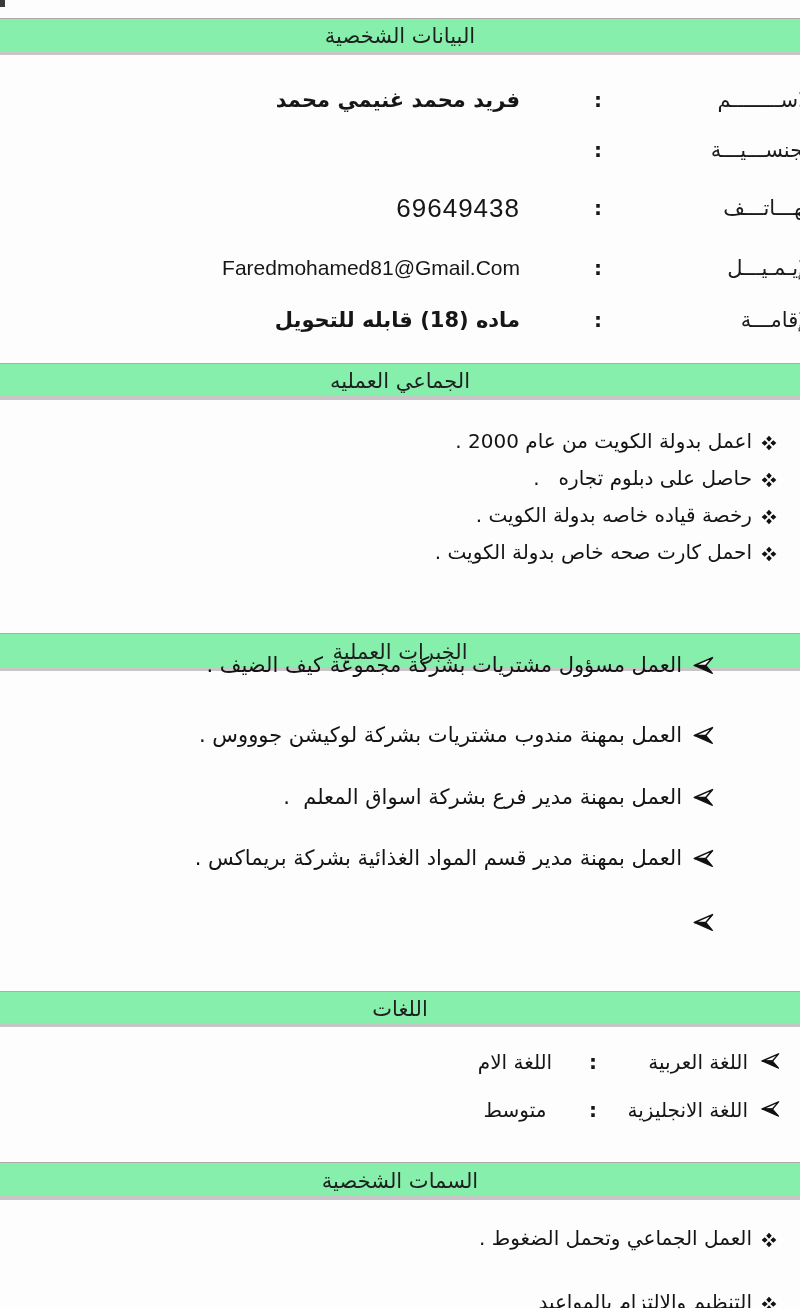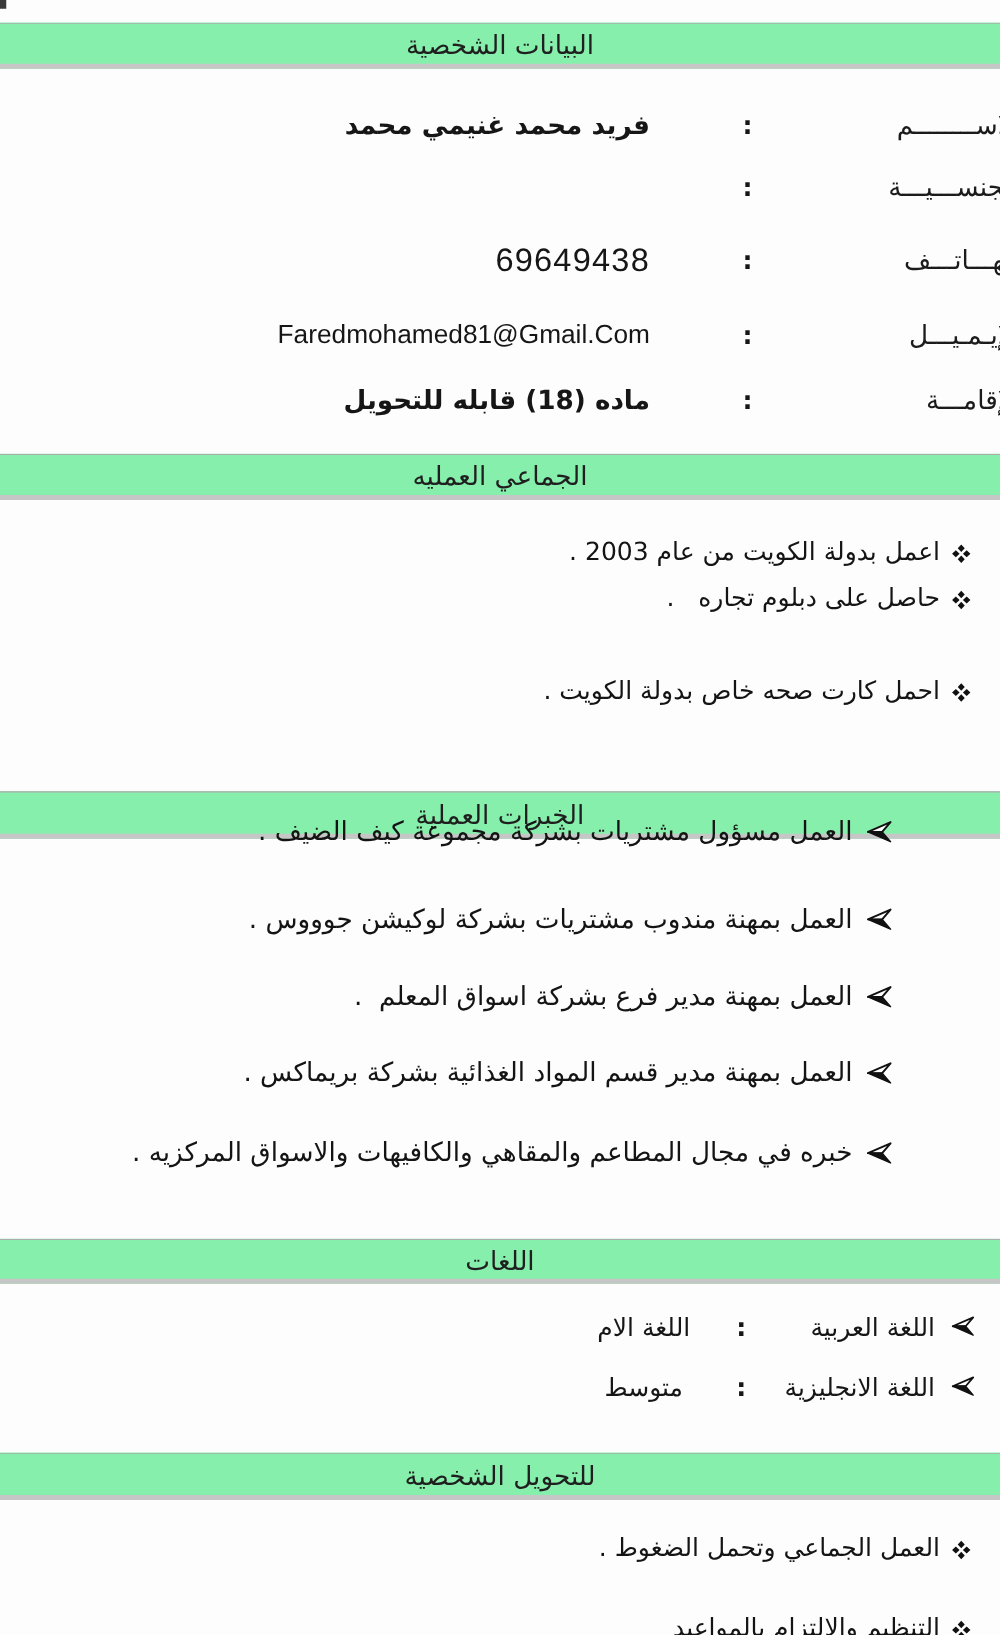--- a/index.html
+++ b/index.html
@@ -129,26 +129,31 @@
     <span class="pvalue">ماده (18) قابله للتحويل</span>
   </div>
 
   <div class="bar bar-2">
     <span>الجماعي العمليه</span>
   </div>
 
   <div class="qrow qrow-1">
     <svg class="bullet-svg" width="16" height="16" viewBox="0 0 24 24">
         <path fill="#111" d="M12 1 L16.2 5.5 L12 10 L7.8 5.5 Z M5.5 7.8 L10 12 L5.5 16.2 L1 12 Z M18.5 7.8 L23 12 L18.5 16.2 L14 12 Z M12 14 L16.2 18.5 L12 23 L7.8 18.5 Z"></path>
-      </svg><span>اعمل بدولة الكويت من عام 2003 .</span>
+      </svg><span>اعمل بدولة الكويت من عام 2000 .</span>
   </div>
   <div class="qrow qrow-2">
     <svg class="bullet-svg" width="16" height="16" viewBox="0 0 24 24">
         <path fill="#111" d="M12 1 L16.2 5.5 L12 10 L7.8 5.5 Z M5.5 7.8 L10 12 L5.5 16.2 L1 12 Z M18.5 7.8 L23 12 L18.5 16.2 L14 12 Z M12 14 L16.2 18.5 L12 23 L7.8 18.5 Z"></path>
       </svg><span>حاصل على دبلوم تجاره &nbsp; .</span>
+  </div>
+  <div class="qrow qrow-3">
+    <svg class="bullet-svg" width="16" height="16" viewBox="0 0 24 24">
+        <path fill="#111" d="M12 1 L16.2 5.5 L12 10 L7.8 5.5 Z M5.5 7.8 L10 12 L5.5 16.2 L1 12 Z M18.5 7.8 L23 12 L18.5 16.2 L14 12 Z M12 14 L16.2 18.5 L12 23 L7.8 18.5 Z"></path>
+      </svg><span>رخصة قياده خاصه بدولة الكويت .</span>
   </div>
   <div class="qrow qrow-4">
     <svg class="bullet-svg" width="16" height="16" viewBox="0 0 24 24">
         <path fill="#111" d="M12 1 L16.2 5.5 L12 10 L7.8 5.5 Z M5.5 7.8 L10 12 L5.5 16.2 L1 12 Z M18.5 7.8 L23 12 L18.5 16.2 L14 12 Z M12 14 L16.2 18.5 L12 23 L7.8 18.5 Z"></path>
       </svg><span>احمل كارت صحه خاص بدولة الكويت .</span>
   </div>
 
   <div class="bar bar-3">
     <span>الخبرات العملية</span>
   </div>
@@ -174,21 +179,21 @@
   <div class="erow erow-4">
     <svg class="arrow-svg" width="22" height="19" viewBox="0 0 28 24">
         <path d="M26 2 L3 12 L17.5 12 Z" fill="#ffffff" stroke="#111" stroke-width="2" stroke-linejoin="round"></path>
         <path d="M3 12 L26 22 L17.5 12 Z" fill="#111" stroke="#111" stroke-width="1.5" stroke-linejoin="round"></path>
       </svg><span>العمل بمهنة مدير قسم المواد الغذائية بشركة بريماكس .</span>
   </div>
   <div class="erow erow-5">
     <svg class="arrow-svg" width="22" height="19" viewBox="0 0 28 24">
         <path d="M26 2 L3 12 L17.5 12 Z" fill="#ffffff" stroke="#111" stroke-width="2" stroke-linejoin="round"></path>
         <path d="M3 12 L26 22 L17.5 12 Z" fill="#111" stroke="#111" stroke-width="1.5" stroke-linejoin="round"></path>
-      </svg><span>خبره في مجال المطاعم والمقاهي والكافيهات والاسواق المركزيه .</span>
+      </svg>
   </div>
 
   <div class="bar bar-4">
     <span>اللغات</span>
   </div>
 
   <div class="lrow lrow-1">
     <svg class="licon" width="20" height="18" viewBox="0 0 28 24">
         <path d="M26 2 L3 12 L17.5 12 Z" fill="#ffffff" stroke="#111" stroke-width="2" stroke-linejoin="round"></path>
         <path d="M3 12 L26 22 L17.5 12 Z" fill="#111" stroke="#111" stroke-width="1.5" stroke-linejoin="round"></path>
@@ -201,21 +206,21 @@
     <svg class="licon" width="20" height="18" viewBox="0 0 28 24">
         <path d="M26 2 L3 12 L17.5 12 Z" fill="#ffffff" stroke="#111" stroke-width="2" stroke-linejoin="round"></path>
         <path d="M3 12 L26 22 L17.5 12 Z" fill="#111" stroke="#111" stroke-width="1.5" stroke-linejoin="round"></path>
       </svg>
     <span class="llabel">اللغة الانجليزية</span>
     <span class="lcolon">:</span>
     <span class="lvalue">متوسط</span>
   </div>
 
   <div class="bar bar-5">
-    <span>للتحويل الشخصية</span>
+    <span>السمات الشخصية</span>
   </div>
 
   <div class="trow trow-1">
     <svg class="bullet-svg" width="16" height="16" viewBox="0 0 24 24">
         <path fill="#111" d="M12 1 L16.2 5.5 L12 10 L7.8 5.5 Z M5.5 7.8 L10 12 L5.5 16.2 L1 12 Z M18.5 7.8 L23 12 L18.5 16.2 L14 12 Z M12 14 L16.2 18.5 L12 23 L7.8 18.5 Z"></path>
       </svg><span>العمل الجماعي وتحمل الضغوط .</span>
   </div>
   <div class="trow trow-2">
     <svg class="bullet-svg" width="16" height="16" viewBox="0 0 24 24">
         <path fill="#111" d="M12 1 L16.2 5.5 L12 10 L7.8 5.5 Z M5.5 7.8 L10 12 L5.5 16.2 L1 12 Z M18.5 7.8 L23 12 L18.5 16.2 L14 12 Z M12 14 L16.2 18.5 L12 23 L7.8 18.5 Z"></path>

